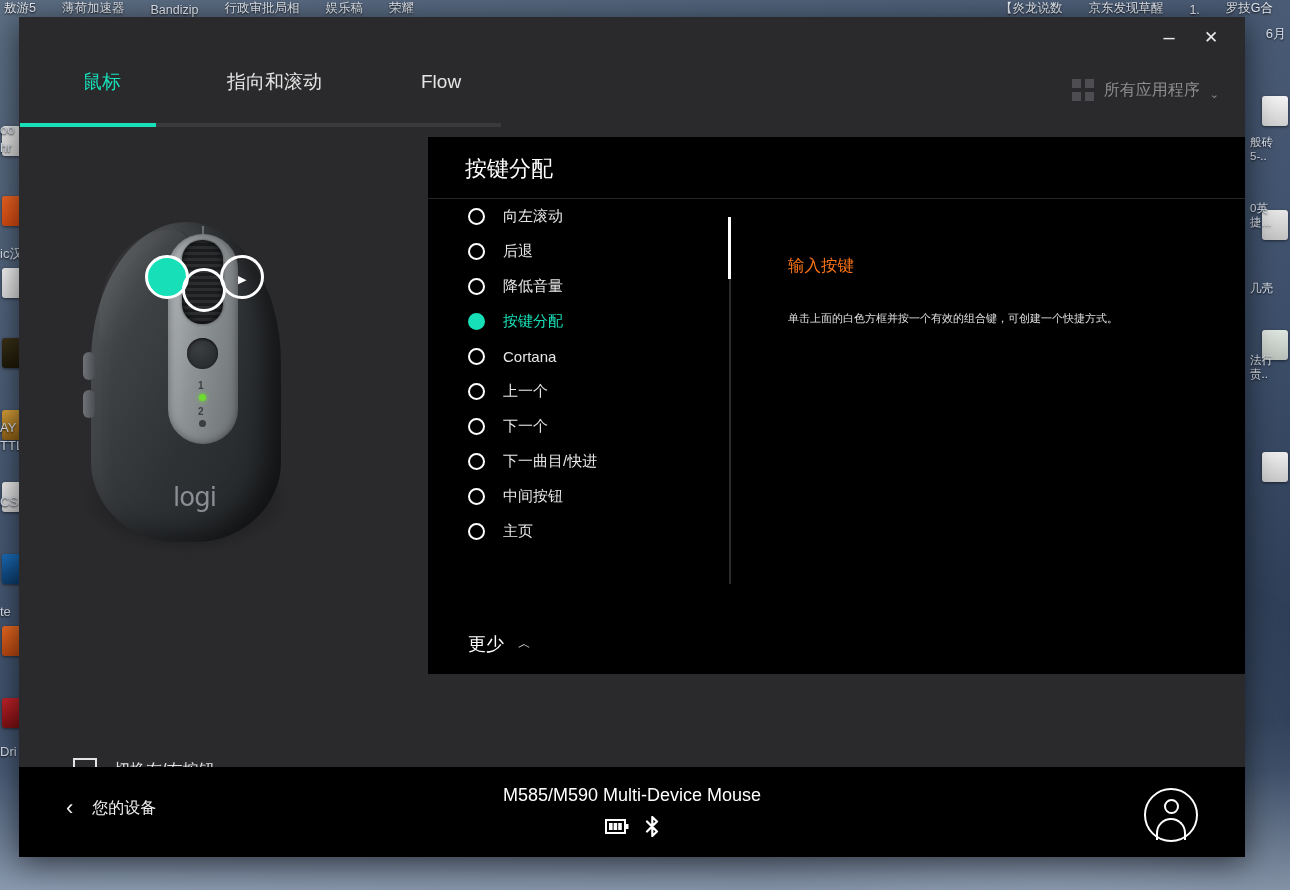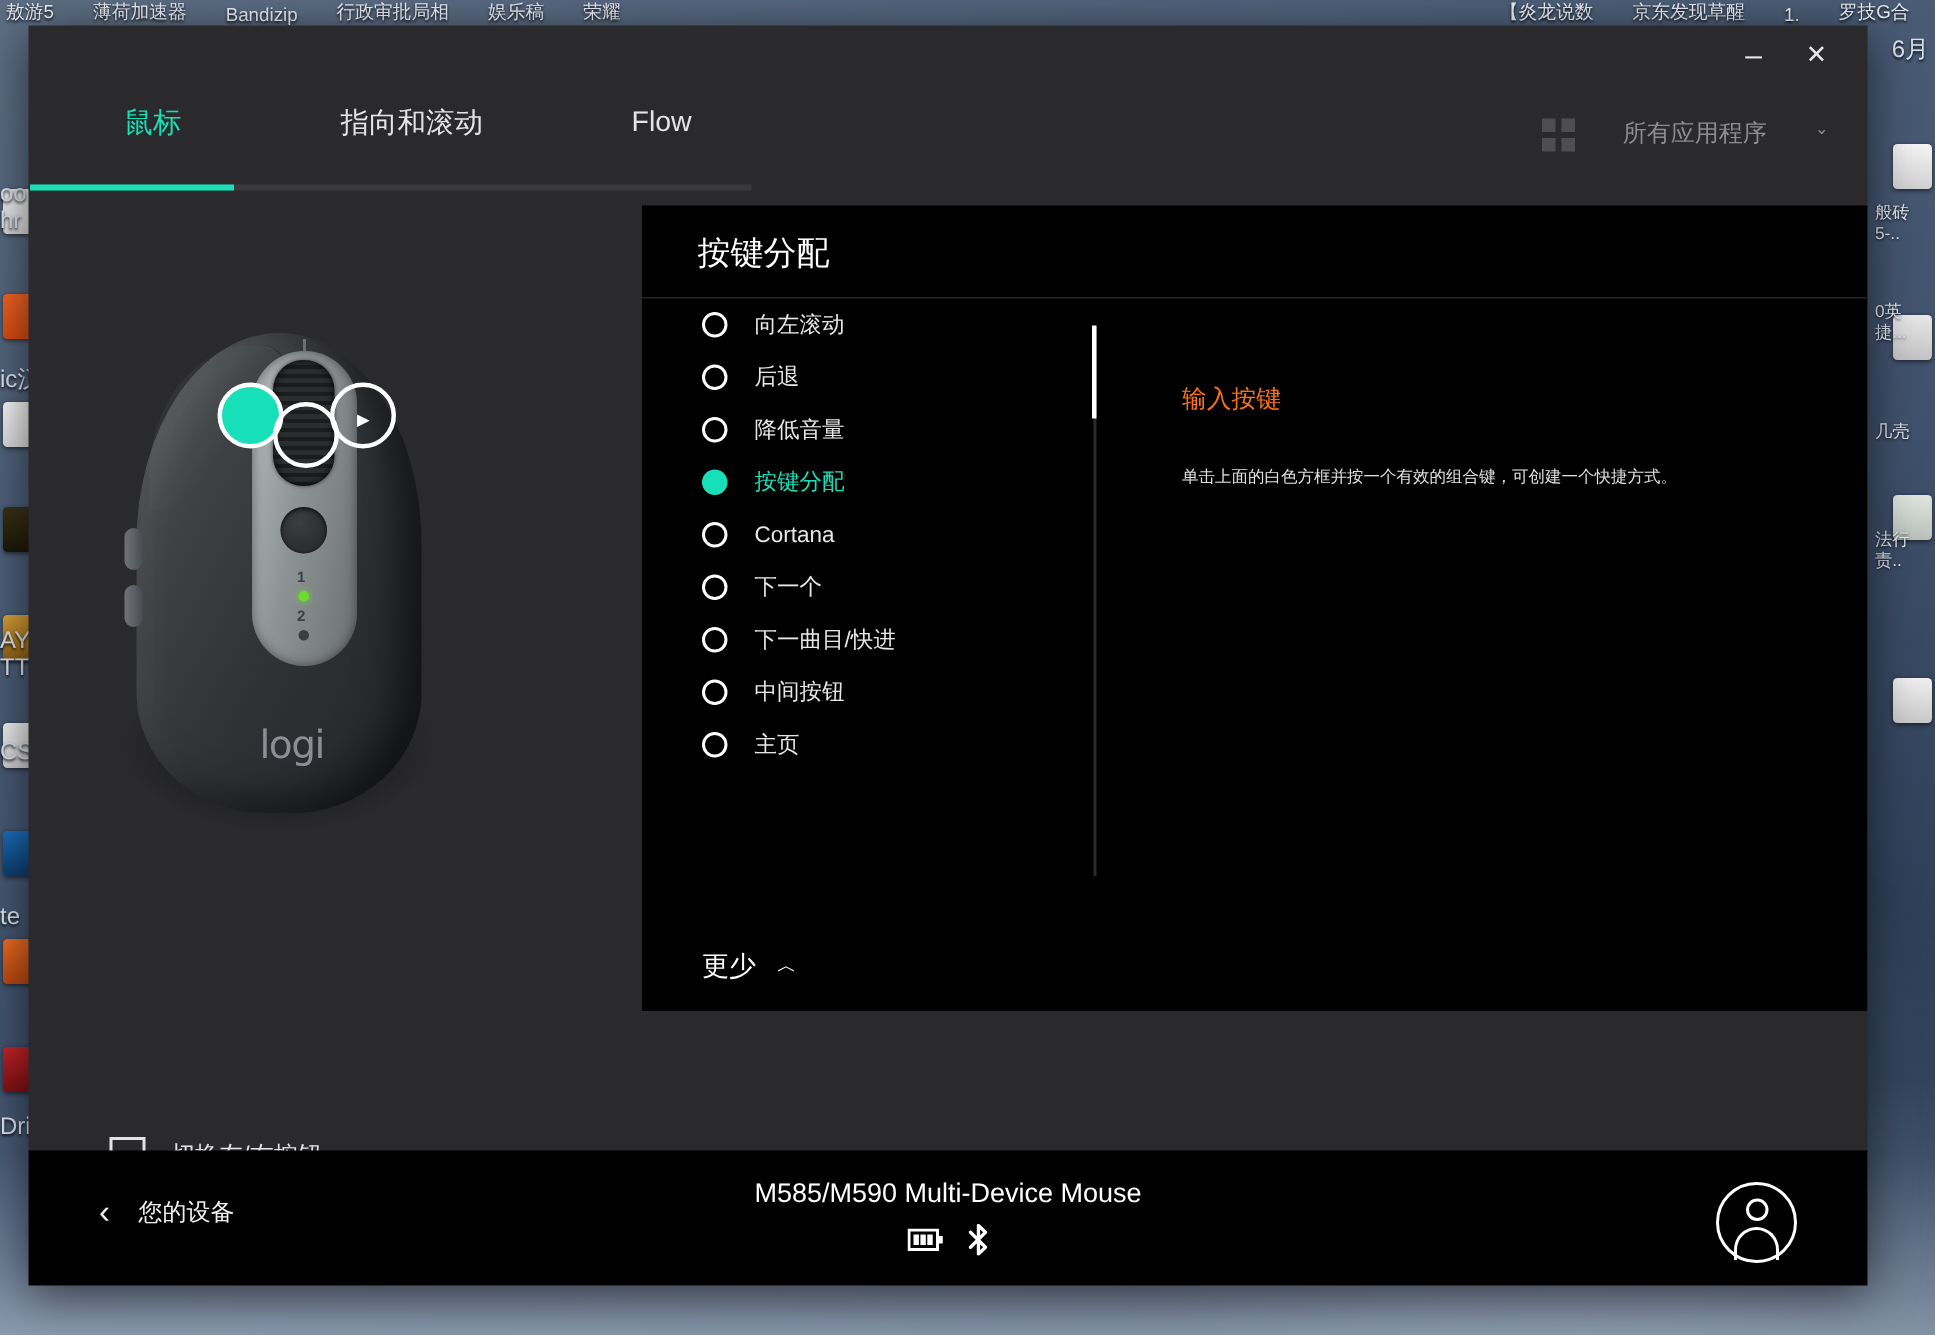--- a/index.html
+++ b/index.html
@@ -21,21 +21,21 @@
     border-radius:50%;
     background:radial-gradient(ellipse at center, rgba(175,195,225,.25), rgba(120,145,185,0) 65%);
     filter:blur(18px);
   }
   #desktop-hills{
     position:absolute; left:0; bottom:0; width:100%; height:170px;
     background:linear-gradient(to top, rgba(206,219,236,.55), rgba(150,172,200,.12) 70%, rgba(0,0,0,0) 100%);
   }
 
   
-  .dt-col{ position:absolute; color:#dbe3ef; font-size:16px; line-height:15px;
+  .dt-col{ position:absolute; color:#dbe3ef; font-size:13px; line-height:15px;
            text-shadow:0 1px 2px rgba(0,0,0,.85); white-space:nowrap; }
 
   .dt-icon{ position:absolute; width:26px; height:30px; border-radius:3px;
             box-shadow:0 1px 3px rgba(0,0,0,.5); }
 
   .top-strip{
     position:absolute; left:0; top:0; width:100%; height:17px;
     display:flex; align-items:flex-end; gap:26px; padding-left:4px;
     color:#e9eef7; font-size:12.5px; white-space:nowrap; overflow:hidden;
     text-shadow:0 1px 2px rgba(0,0,0,.9);
@@ -81,21 +81,21 @@
     color:#e4e4e4; font-size:19px; padding:0 0 0 0;
     cursor:default; white-space:nowrap;
   }
   .tab.t1{ margin-left:64px; }
   .tab.t2{ margin-left:106px; }
   .tab.t3{ margin-left:99px; }
   .tab.active{ color:#17e0b9; }
 
   #appselect{
     position:absolute; right:26px; top:62px;
-    display:flex; align-items:flex-start; gap:32px; color:#8d8d90; font-size:16px;
+    display:flex; align-items:flex-end; gap:10px; color:#8d8d90; font-size:16px;
   }
   #grid-icon{ display:grid; grid-template-columns:9px 9px; grid-template-rows:9px 9px; gap:4px; }
   #grid-icon i{ display:block; background:#4e4e52; width:9px; height:9px; }
   .chev{ font-size:11px; color:#8d8d90; }
 
   #tab-underline{
     position:absolute; left:1px; top:106px; width:481px; height:4px; background:#3a3a3c;
   }
   #tab-underline-active{
     position:absolute; left:1px; top:106px; width:136px; height:4px; background:#17e0b9;
@@ -415,20 +415,24 @@
       <div class="opt sel">
         <span class="radio"></span>
         <span class="opt-label">按键分配</span>
       </div>
       <div class="opt">
         <span class="radio"></span>
         <span class="opt-label">Cortana</span>
       </div>
       <div class="opt">
         <span class="radio"></span>
+        <span class="opt-label">上一个</span>
+      </div>
+      <div class="opt">
+        <span class="radio"></span>
         <span class="opt-label">下一个</span>
       </div>
       <div class="opt">
         <span class="radio"></span>
         <span class="opt-label">下一曲目/快进</span>
       </div>
       <div class="opt">
         <span class="radio"></span>
         <span class="opt-label">中间按钮</span>
       </div>

